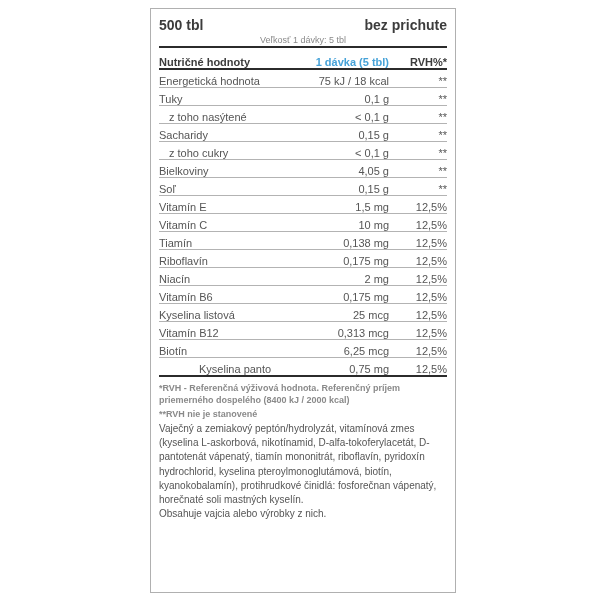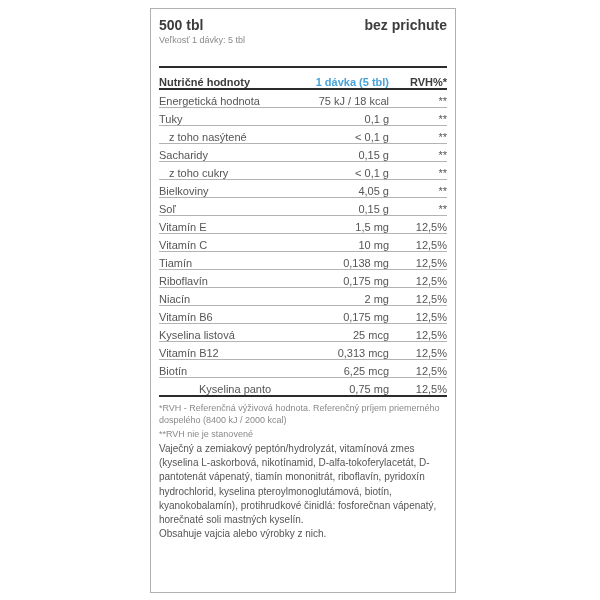--- a/index.html
+++ b/index.html
@@ -2,35 +2,35 @@
 <html><head>
 <meta charset="utf-8">
 <style>
   html,body{margin:0;padding:0;background:#fff;width:600px;height:600px;
     font-family:"Liberation Sans",sans-serif;-webkit-font-smoothing:antialiased;}
   .card{position:absolute;left:150px;top:8px;width:306px;min-height:585px;
     box-sizing:border-box;border:1px solid #b0b0b0;background:#fff;padding:5px 8px 10px;}
   .title-row{display:flex;justify-content:space-between;align-items:baseline;padding:3px 0 2px;gap:38px;}
   .title{font-size:14px;font-weight:bold;color:#3c3c3c;}
   .meta{font-size:9px;color:#8a8a8a;line-height:11px;}
-  .meta-block{margin-bottom:20px;}
+  .meta-block{margin-bottom:0;text-align:center;}
   .ntable{border-top:2px solid #2b2b2b;border-bottom:2px solid #2b2b2b;}
   .row{display:flex;align-items:flex-end;height:17px;border-bottom:1px solid #b3b3b3;
     font-size:11px;color:#555;}
   .row:last-child{border-bottom:none;margin-left:40px;}
   .thead{height:20px;border-bottom:2px solid #2b2b2b;font-size:11px;}
   .thead .name,.thead .rvh{font-weight:bold;color:#3c3c3c;}
   .col{white-space:nowrap;}
   .name{flex:1 1 auto;text-align:left;overflow:hidden;}
   .value{flex:0 0 118px;text-align:right;}
   .rvh{flex:0 0 58px;text-align:right;}
   .blue{font-weight:bold;}
   .indent .name{padding-left:10px;margin-top:32px;}
   .footnotes{margin-top:5px;}
-  .footnote{font-size:9px;color:#8a8a8a;line-height:12px;margin-bottom:2px;}
+  .footnote{font-size:9px;color:#8a8a8a;line-height:12px;margin-bottom:2px;font-weight:bold;}
   .sec-heading{font-size:12px;font-weight:bold;color:#3c3c3c;margin:8px 0 3px;}
   .sec-body{font-size:10px;color:#555;line-height:1.42;margin:0;}
 </style>
 </head>
 <body>
 
 <div class="card">
 
   <div class="title-row">
     <span class="title">500 tbl</span>

